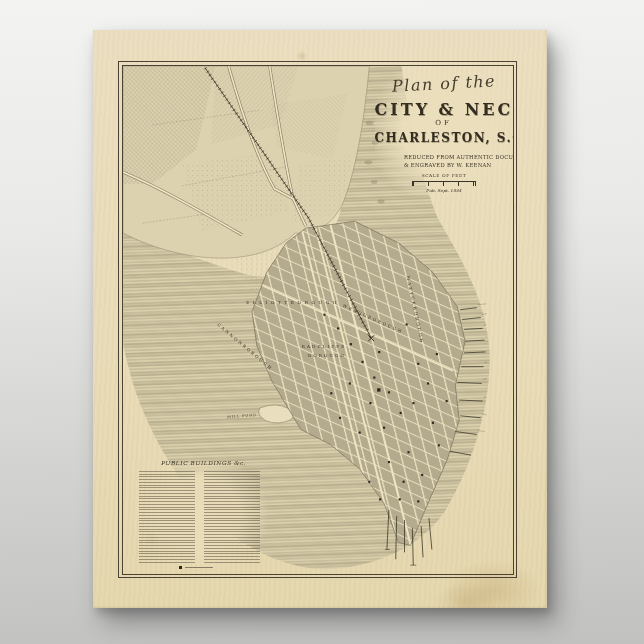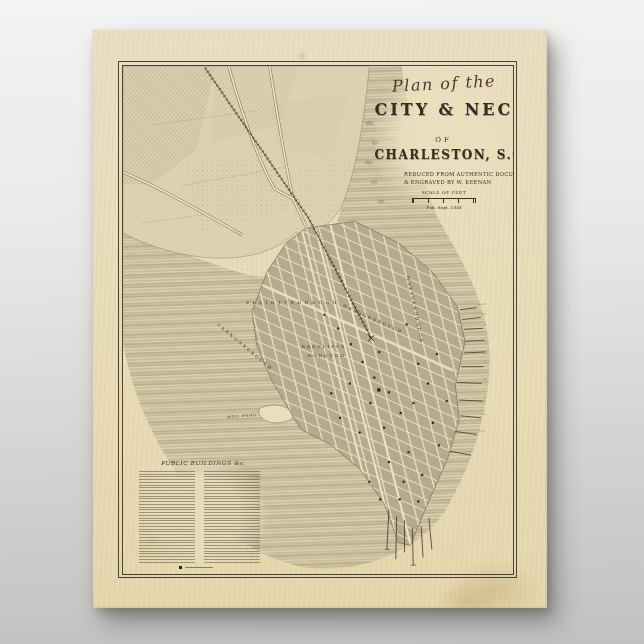--- a/index.html
+++ b/index.html
@@ -23,21 +23,21 @@
   .map-inner{position:relative;width:100%;height:100%;box-sizing:border-box;
     border:.8px solid #4a4233;overflow:hidden;}
   .map-art{position:absolute;left:0;top:0;width:100%;height:100%;}
   
   .title-block{position:absolute;left:252px;top:4px;width:138px;text-align:center;color:#3a3427;
     background:radial-gradient(ellipse 75px 78px at 50% 48%, rgba(234,222,188,.97) 55%, rgba(234,222,188,0) 100%);}
   .t-script{display:block;font-style:italic;font-size:16px;letter-spacing:1.5px;
     transform:rotate(-3deg);color:#443c2e;margin-top:4px;}
   .t-main{font-weight:bold;font-size:16px;letter-spacing:3px;margin-top:7px;
     color:#342e22;text-shadow:.6px .6px 0 rgba(120,108,80,.55);white-space:nowrap;}
-  .t-of{font-size:7px;letter-spacing:3px;margin-top:17px;}
+  .t-of{font-size:7px;letter-spacing:3px;margin-top:0;}
   .t-city{font-weight:bold;font-size:12px;letter-spacing:1.5px;margin-top:4px;
     color:#342e22;text-shadow:.5px .5px 0 rgba(120,108,80,.5);white-space:nowrap;}
   .micro{height:8px;text-align:center;}
   .micro>span{display:block;font-size:9px;transform:scale(.58);transform-origin:50% 0;
     white-space:nowrap;letter-spacing:.5px;}
   .m1{margin-top:9px;}
   .t-scale-wrap{height:7px;margin-top:3px;}
   .t-scale-wrap>span{display:block;font-size:8px;transform:scale(.55);transform-origin:50% 0;
     letter-spacing:1px;white-space:nowrap;}
   .scale-bar{width:62px;height:4px;margin:1px auto 0;border-top:1px solid #3a3427;

